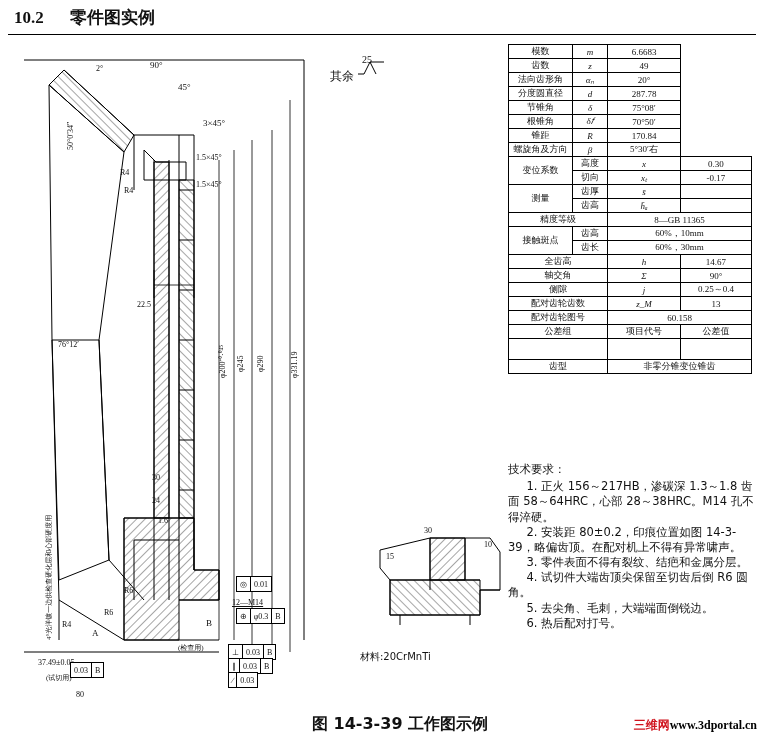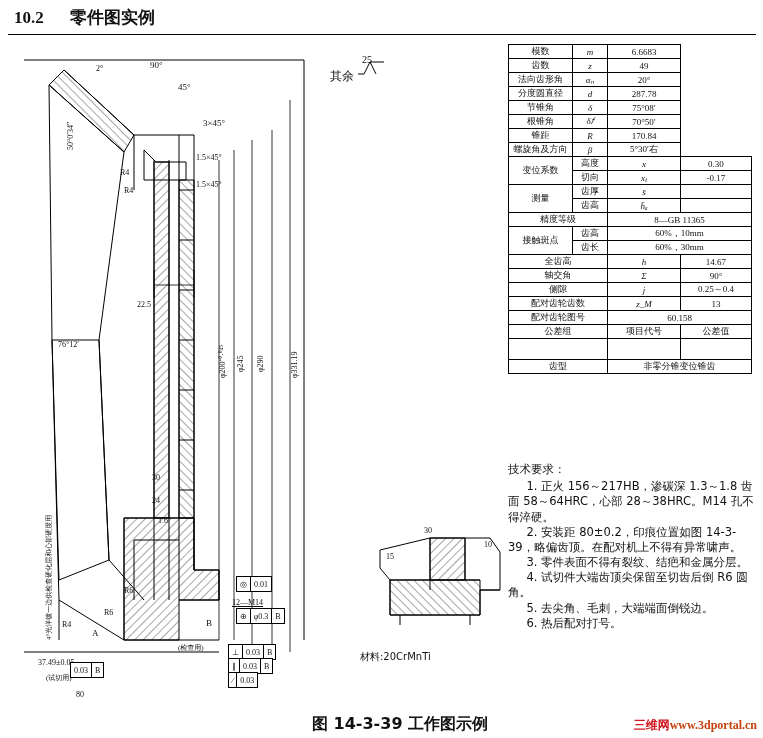--- a/index.html
+++ b/index.html
@@ -37,21 +37,21 @@
         font-family:"DejaVu Sans",sans-serif;}
   .tech .t-title{margin-bottom:2px;}
   .tech p{margin:0;}
 
   
   .caption{position:absolute;left:312px;top:714px;font-size:16px;font-weight:bold;
            font-family:"DejaVu Sans",sans-serif;}
   .material{position:absolute;left:360px;top:650px;font-size:10px;font-family:"DejaVu Sans",sans-serif;}
   .wm{position:absolute;right:6px;bottom:4px;font-size:12px;font-weight:bold;}
   .wm .red{color:#d0141e;}
-  .wm .blue{color:#c2410c;}
+  .wm .blue{color:#000000;}
 
   
   .frame{position:absolute;border:1px solid #000;display:flex;font-size:8px;
          font-family:"Liberation Serif",serif;align-items:stretch;background:#fff;}
   .frame div{border-right:1px solid #000;display:flex;align-items:center;justify-content:center;padding:0 3px;}
   .frame div:last-child{border-right:none;}
   svg{position:absolute;left:0;top:0;overflow:visible;}
 </style>
 </head>
 <body>

